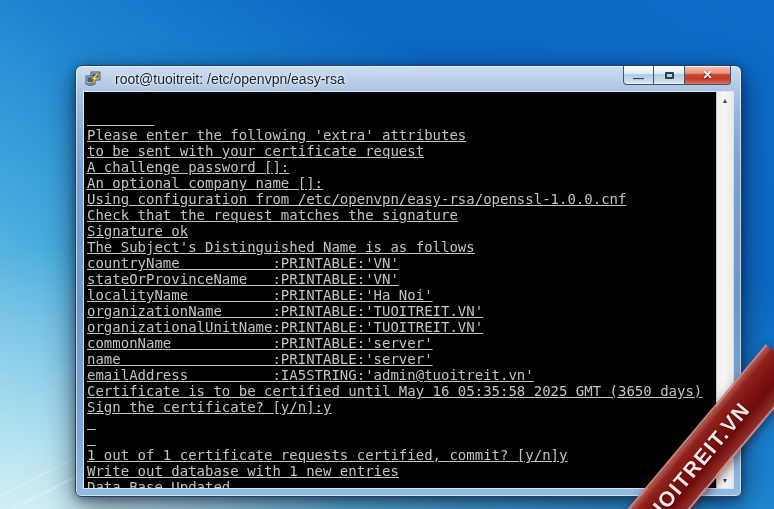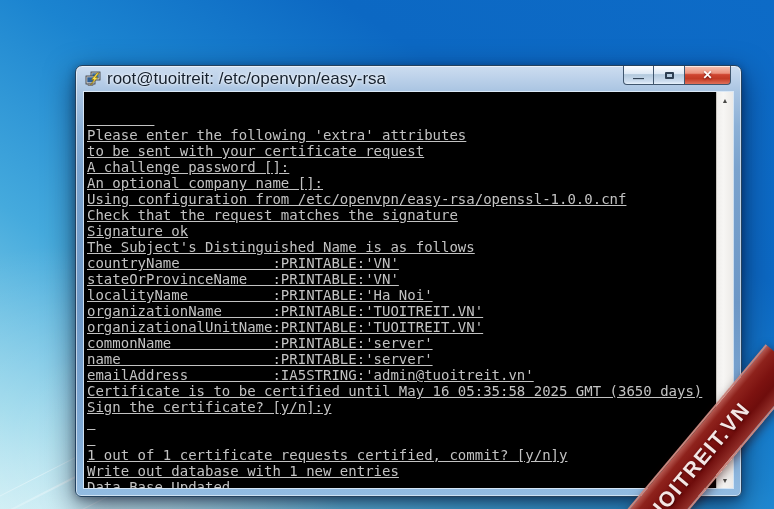--- a/index.html
+++ b/index.html
@@ -29,21 +29,21 @@
     background:linear-gradient(180deg, #cdddf0 0%, #a9c4e2 6%, #8cb0d6 14%, #7aa2cd 24%, #6d97c6 55%, #7fa9d4 86%, #93bce2 100%);
     border:1px solid #24425f;
     box-shadow:0 10px 30px rgba(0,0,25,0.55), 0 2px 8px rgba(0,0,25,0.35), inset 0 0 0 1px rgba(255,255,255,0.55);
   }
   .titlebar {
     position:absolute; left:0; top:0; right:0; height:26px;
     display:flex; align-items:center; padding-left:9px;
   }
   .app-icon { width:16px; height:16px; display:inline-block; flex:none; }
   .title {
-    margin-left:6px; font-size:17px; color:#14202e; white-space:nowrap;
+    margin-left:14px; font-size:14px; color:#14202e; white-space:nowrap;
     text-shadow:0 0 5px rgba(255,255,255,0.9), 0 0 2px rgba(255,255,255,0.9);
   }
   .controls { position:absolute; right:10px; top:0; display:flex; }
   .ctl {
     height:19px; border:1px solid #40566e; border-top:none;
     display:flex; align-items:center; justify-content:center;
     cursor:default; box-shadow:inset 0 1px 0 rgba(255,255,255,0.65);
   }
   .ctl.min {
     width:31px; border-radius:0 0 0 4px;

